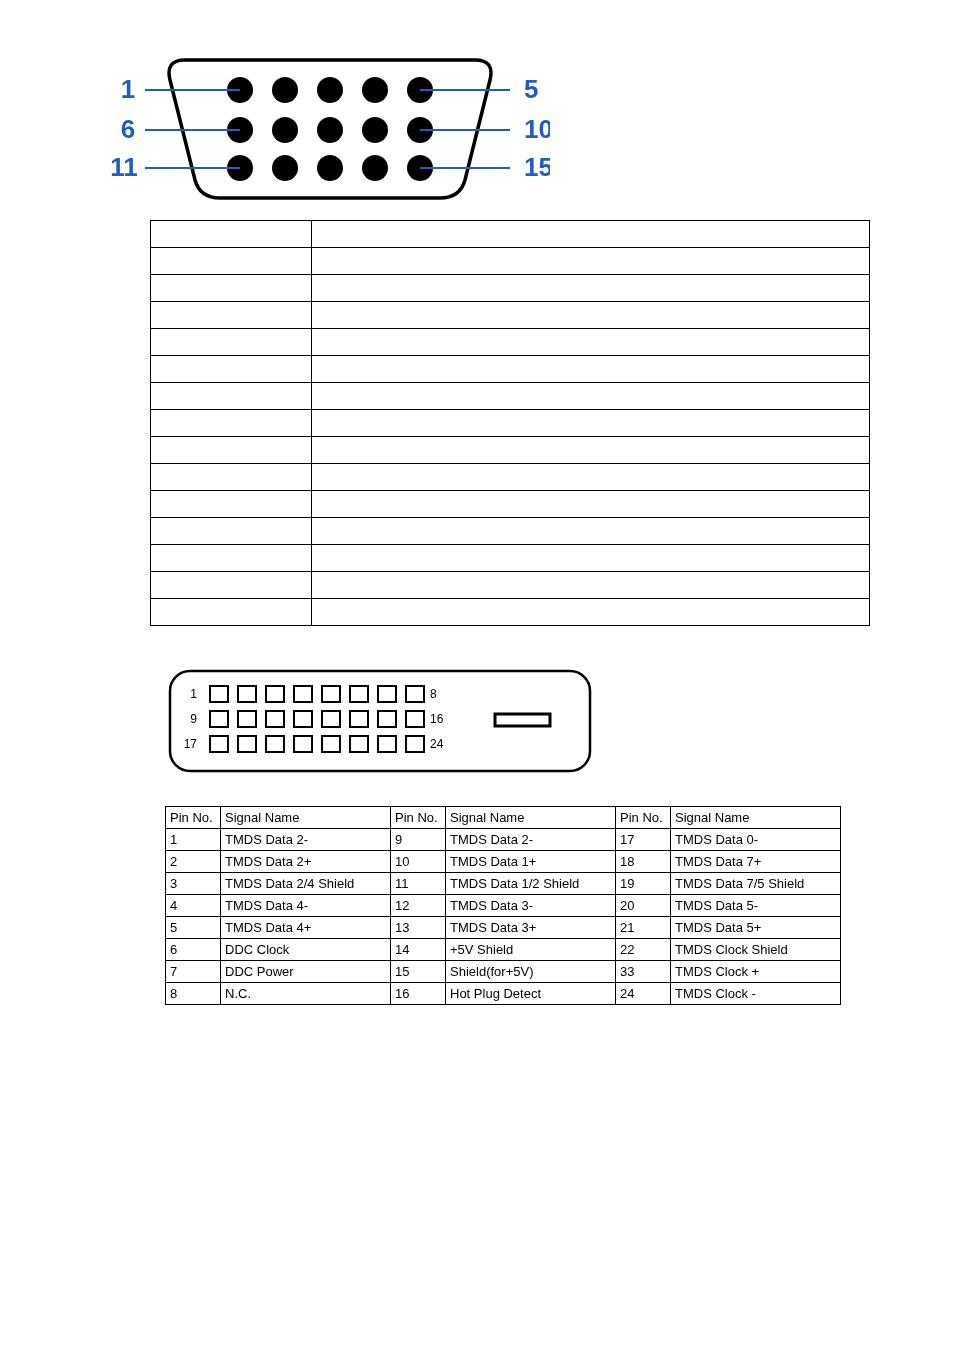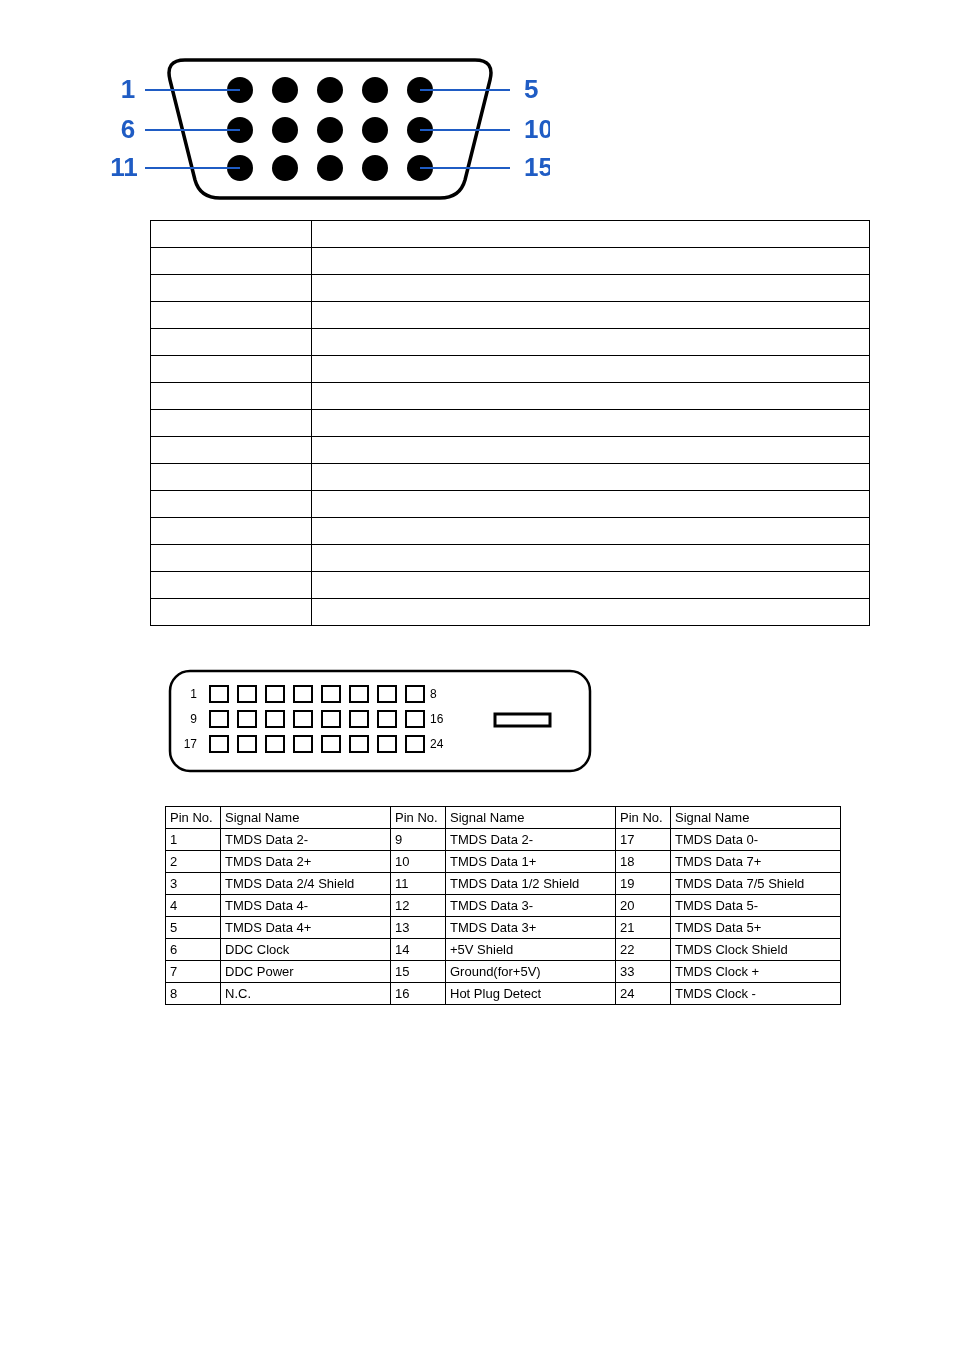--- a/index.html
+++ b/index.html
@@ -252,21 +252,21 @@
         <td class="sn">DDC Clock</td>
         <td class="pn">14</td>
         <td class="sn">+5V Shield</td>
         <td class="pn">22</td>
         <td class="sn3">TMDS Clock Shield</td>
       </tr>
     <tr>
         <td class="pn">7</td>
         <td class="sn">DDC Power</td>
         <td class="pn">15</td>
-        <td class="sn">Ground(for+5V)</td>
+        <td class="sn">Shield(for+5V)</td>
         <td class="pn">33</td>
         <td class="sn3">TMDS Clock +</td>
       </tr>
     <tr>
         <td class="pn">8</td>
         <td class="sn">N.C.</td>
         <td class="pn">16</td>
         <td class="sn">Hot Plug Detect</td>
         <td class="pn">24</td>
         <td class="sn3">TMDS Clock -</td>

